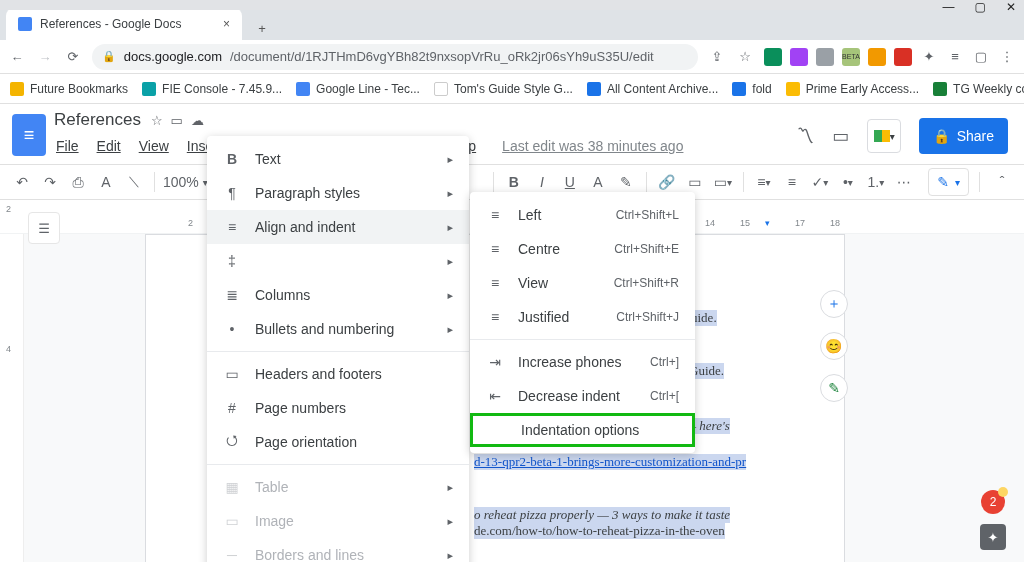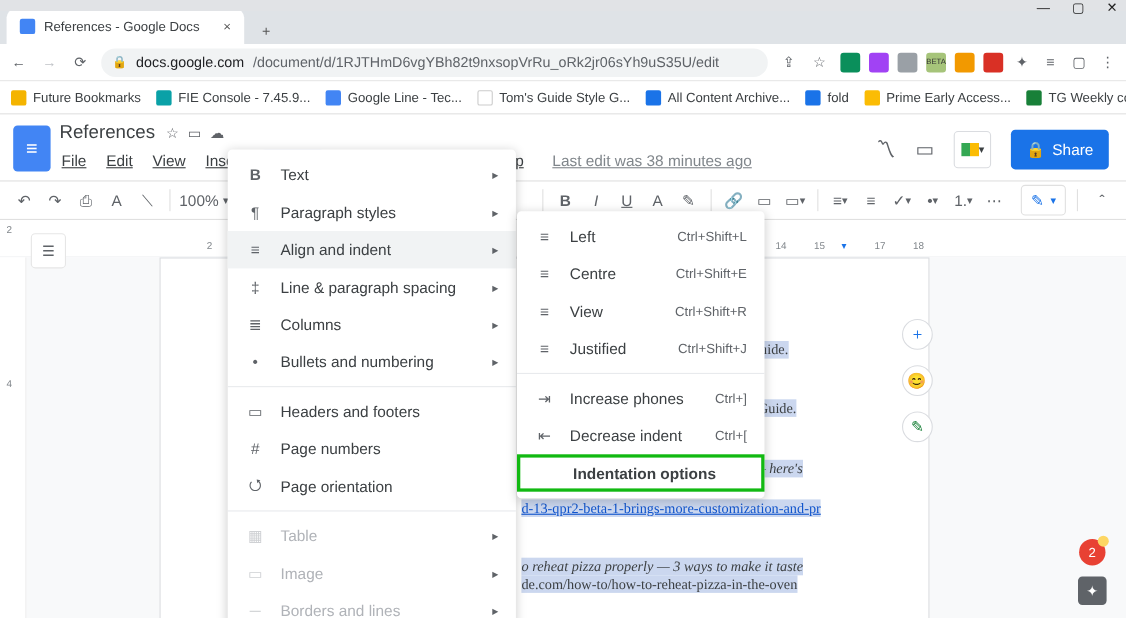--- a/index.html
+++ b/index.html
@@ -3,21 +3,21 @@
 <meta charset="utf-8">
 <style>
   * { box-sizing: border-box; margin: 0; padding: 0; font-family: Arial, "Helvetica Neue", sans-serif; }
   body { width: 1024px; height: 562px; overflow: hidden; background: #fff; color: #3c4043; font-size: 13px; position: relative; }
 
   
   .titlebar { height: 10px; background: #e1e3e6; position: relative; }
   .window-ctrls { position:absolute; right:8px; top:0; display:flex; gap:20px; font-size:12px; color:#222; }
 
   .tabstrip { height: 30px; background: #dfe3e7; display:flex; align-items:flex-end; padding-left:6px; }
-  .tab { background:#fff; height:28px; border-radius:8px 8px 0 0; padding:16px 12px; display:flex; align-items:center; gap:8px; font-size:12px; color:#3c4043; width:216px; }
+  .tab { background:#fff; height:28px; border-radius:8px 8px 0 0; padding:16px 12px; display:flex; align-items:center; gap:8px; font-size:12px; color:#3c4043; width:236px; }
   .tab .x { margin-left:auto; color:#555; }
   .newtab { margin-left:8px; width:24px; height:24px; display:flex; align-items:center; justify-content:center; color:#555; }
 
   .addrbar { height: 34px; background:#fff; border-bottom:1px solid #e0e0e0; display:flex; align-items:center; padding:0 8px; gap:10px; font-size:13px; }
   .nav-icn { color:#5f6368; width:18px; text-align:center; }
   .omnibox { flex:1; display:flex; align-items:center; gap:8px; background:#f1f3f4; border-radius:14px; height:26px; padding:0 10px; color:#5f6368; overflow:hidden;}
   .omnibox .lock { font-size:11px; }
   .omnibox .urlhost { color:#202124; }
   .ext-row { display:flex; gap:8px; align-items:center; }
   .ext-icn { width:18px; height:18px; border-radius:3px; display:flex; align-items:center; justify-content:center; font-size:10px; color:#fff; }
@@ -72,21 +72,21 @@
   .menu-panel { position:absolute; background:#fff; border-radius:4px; box-shadow:0 2px 10px rgba(0,0,0,.2); font-size:14px; color:#3c4043; padding:6px 0; }
   .mi { display:flex; align-items:center; height:40px; padding:0 16px; gap:14px; position:relative;}
   .mi.sm { height:34px; }
   .mi .lead { width:18px; display:flex; align-items:center; justify-content:center; color:#5f6368; }
   .mi .arrow { margin-left:auto; font-size:11px; color:#5f6368;}
   .mi.hover-bg { background:#f1f3f4; }
   .mi.dis { color:#b0b3b8; }
   .mi.dis .lead { color:#cfd1d4;}
   .menu-sep { height:1px; background:#e8eaed; margin:5px 0;}
   .kbd { margin-left:auto; color:#5f6368; font-size:12px;}
-  .green-box { border:3px solid #12b912;font-weight:bold; }
+  .green-box { border:3px solid #12b912; }
 
   
   .side-chips { position:absolute; right:176px; top:56px; display:flex; flex-direction:column; gap:14px; }
   .chip { width:28px; height:28px; border:1px solid #dadce0; border-radius:14px; background:#fff; display:flex; align-items:center; justify-content:center; font-size:14px;}
 
   
   .badge-stack { position:absolute; right:18px; bottom:12px; display:flex; flex-direction:column; gap:10px; align-items:center;}
   .notif { width:24px; height:24px; background:#e84133; border-radius:12px; color:#fff; display:flex; align-items:center; justify-content:center; font-size:12px; position:relative;}
   .notif::after{ content:""; position:absolute; top:-3px; right:-3px; width:10px; height:10px; background:#fdd663; border-radius:50%;}
   .explore { width:26px; height:26px; background:#5f6368; border-radius:4px; display:flex; align-items:center; justify-content:center; color:#fff;}
@@ -314,21 +314,20 @@
       <span>Paragraph styles</span>
       <span class="arrow">▸</span>
     </div>
   <div class="mi sm hover-bg">
       <span class="lead">≡</span>
       <span>Align and indent</span>
       <span class="arrow">▸</span>
     </div>
   <div class="mi sm">
       <span class="lead">‡</span>
-      <span>Line &amp; paragraph spacing</span>
       <span class="arrow">▸</span>
     </div>
   <div class="mi sm">
       <span class="lead">≣</span>
       <span>Columns</span>
       <span class="arrow">▸</span>
     </div>
   <div class="mi sm">
       <span class="lead">•</span>
       <span>Bullets and numbering</span>

